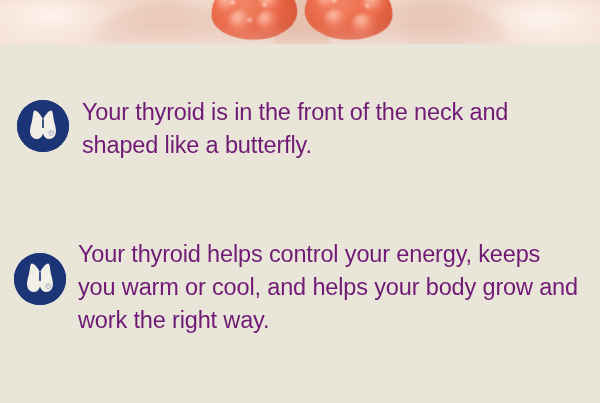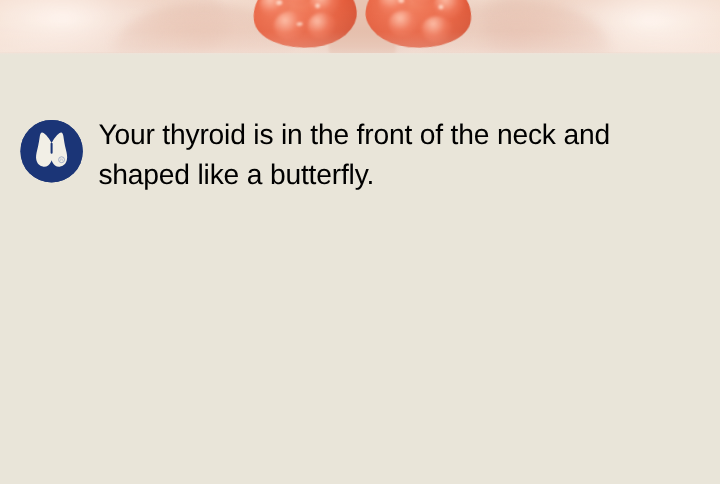--- a/index.html
+++ b/index.html
@@ -196,21 +196,21 @@
     margin-top: 0px;
   }
   .bullet-icon svg {
     position: absolute;
     left: 0; top: 0;
     width: 52px; height: 52px;
     display: block;
   }
 
   .bullet-text {
-    color: #000000;
+    color: #701a75;
     font-size: 23.5px;
     line-height: 33px;
     letter-spacing: -0.15px;
     font-weight: 400;
     margin: 0;
     padding: 0;
   }
   .row-1 .bullet-text {
     margin-left: 13px;
     margin-top: -4px;
@@ -285,15 +285,43 @@
                    C33.2 10.2 31.8 11.3 30.6 12.6
                    C28.8 14.6 27.2 17.0 26 19.2 Z" fill="#F2EFE6"></path>
           <path d="M26 19.8 L26 27.2" stroke="#1B3577" stroke-width="1.7" stroke-linecap="round" fill="none"></path>
           <circle cx="34.3" cy="33.1" r="2.45" fill="none" stroke="#9AA6C4" stroke-width="0.75"></circle>
           <text x="34.3" y="34.0" font-family="Liberation Sans, sans-serif" font-size="3.1" fill="#9AA6C4" text-anchor="middle">R</text>
         </svg>
       </div>
       <p class="bullet-text">Your thyroid is in the front of the neck and shaped like a butterfly.</p>
     </div>
 
+    <div class="bullet-row row-2">
+      <div class="bullet-icon">
+        <svg viewBox="0 0 52 52" xmlns="http://www.w3.org/2000/svg" aria-hidden="true">
+          <circle cx="26" cy="26" r="26" fill="#1B3577"></circle>
+          <path d="M26 19.2
+                   C24.8 17.0 23.2 14.6 21.4 12.6
+                   C20.2 11.3 18.8 10.2 17.8 10.4
+                   C16.9 10.6 16.5 11.7 16.2 13.4
+                   C15.7 16.6 15.2 20.6 14.1 24.6
+                   C13.2 28.0 12.7 30.8 13.3 33.4
+                   C14.0 36.5 16.2 38.6 19.2 38.9
+                   C22.0 39.2 24.2 37.6 25.3 35.2
+                   C25.6 34.6 25.8 34.1 26 33.6
+                   C26.2 34.1 26.4 34.6 26.7 35.2
+                   C27.8 37.6 30.0 39.2 32.8 38.9
+                   C35.8 38.6 38.0 36.5 38.7 33.4
+                   C39.3 30.8 38.8 28.0 37.9 24.6
+                   C36.8 20.6 36.3 16.6 35.8 13.4
+                   C35.5 11.7 35.1 10.6 34.2 10.4
+                   C33.2 10.2 31.8 11.3 30.6 12.6
+                   C28.8 14.6 27.2 17.0 26 19.2 Z" fill="#F2EFE6"></path>
+          <path d="M26 19.8 L26 27.2" stroke="#1B3577" stroke-width="1.7" stroke-linecap="round" fill="none"></path>
+          <circle cx="34.3" cy="33.1" r="2.45" fill="none" stroke="#9AA6C4" stroke-width="0.75"></circle>
+          <text x="34.3" y="34.0" font-family="Liberation Sans, sans-serif" font-size="3.1" fill="#9AA6C4" text-anchor="middle">R</text>
+        </svg>
+      </div>
+      <p class="bullet-text">Your thyroid helps control your energy, keeps you warm or cool, and helps your body grow and work the right way.</p>
+    </div>
 
   </div>
 </div>
 
 </body></html>

